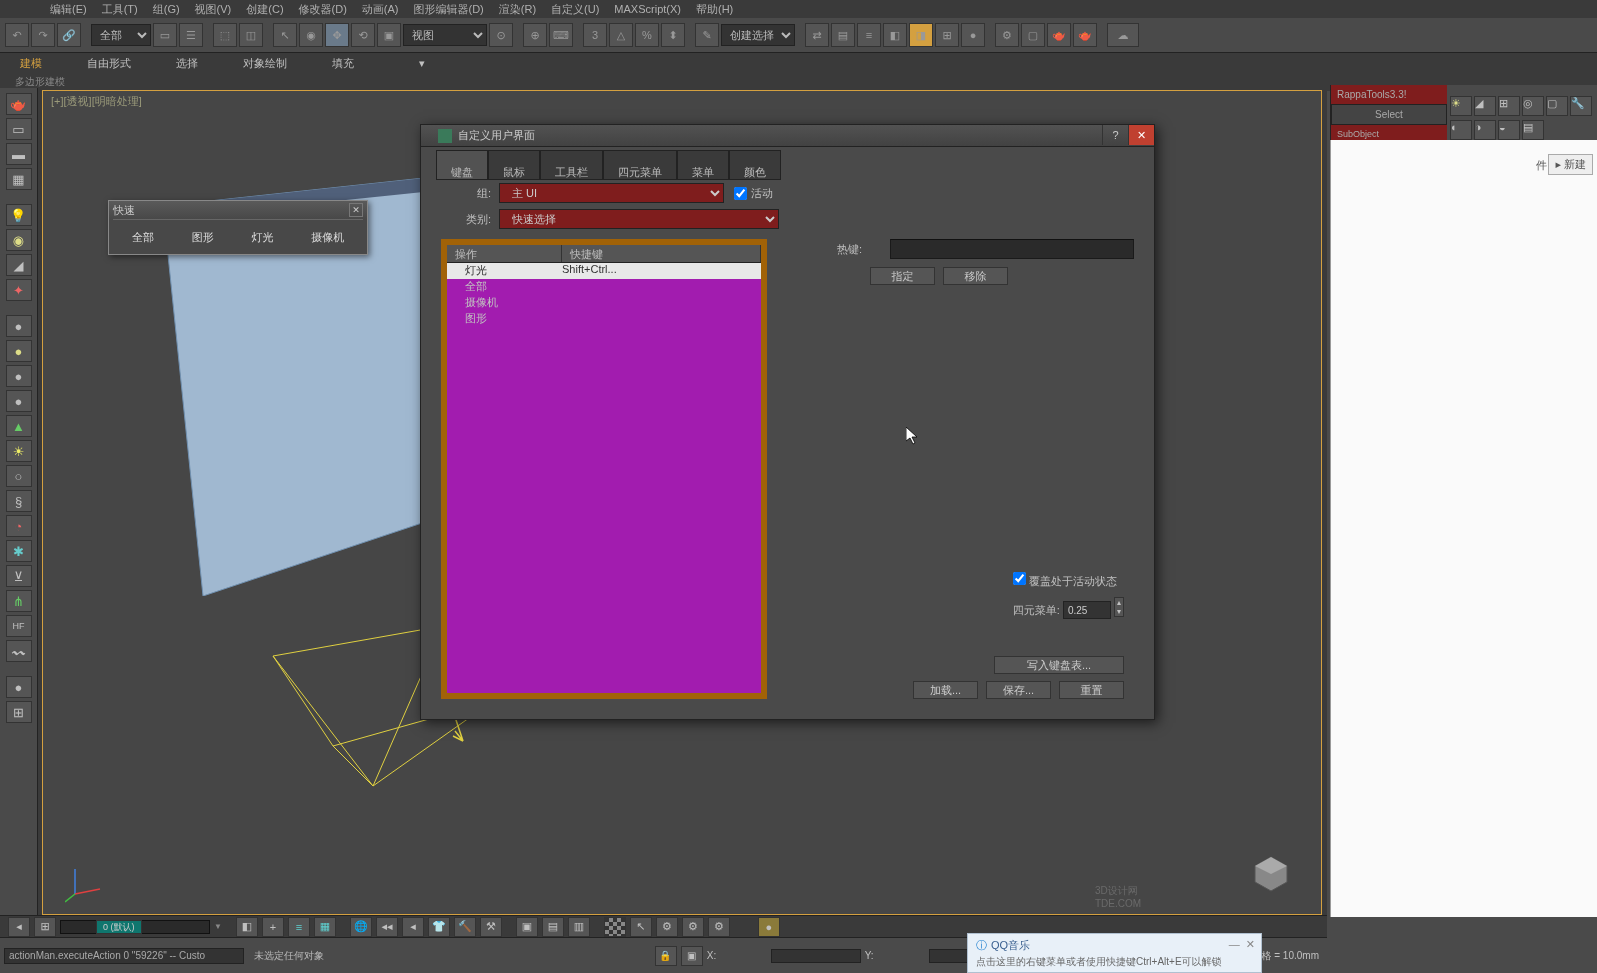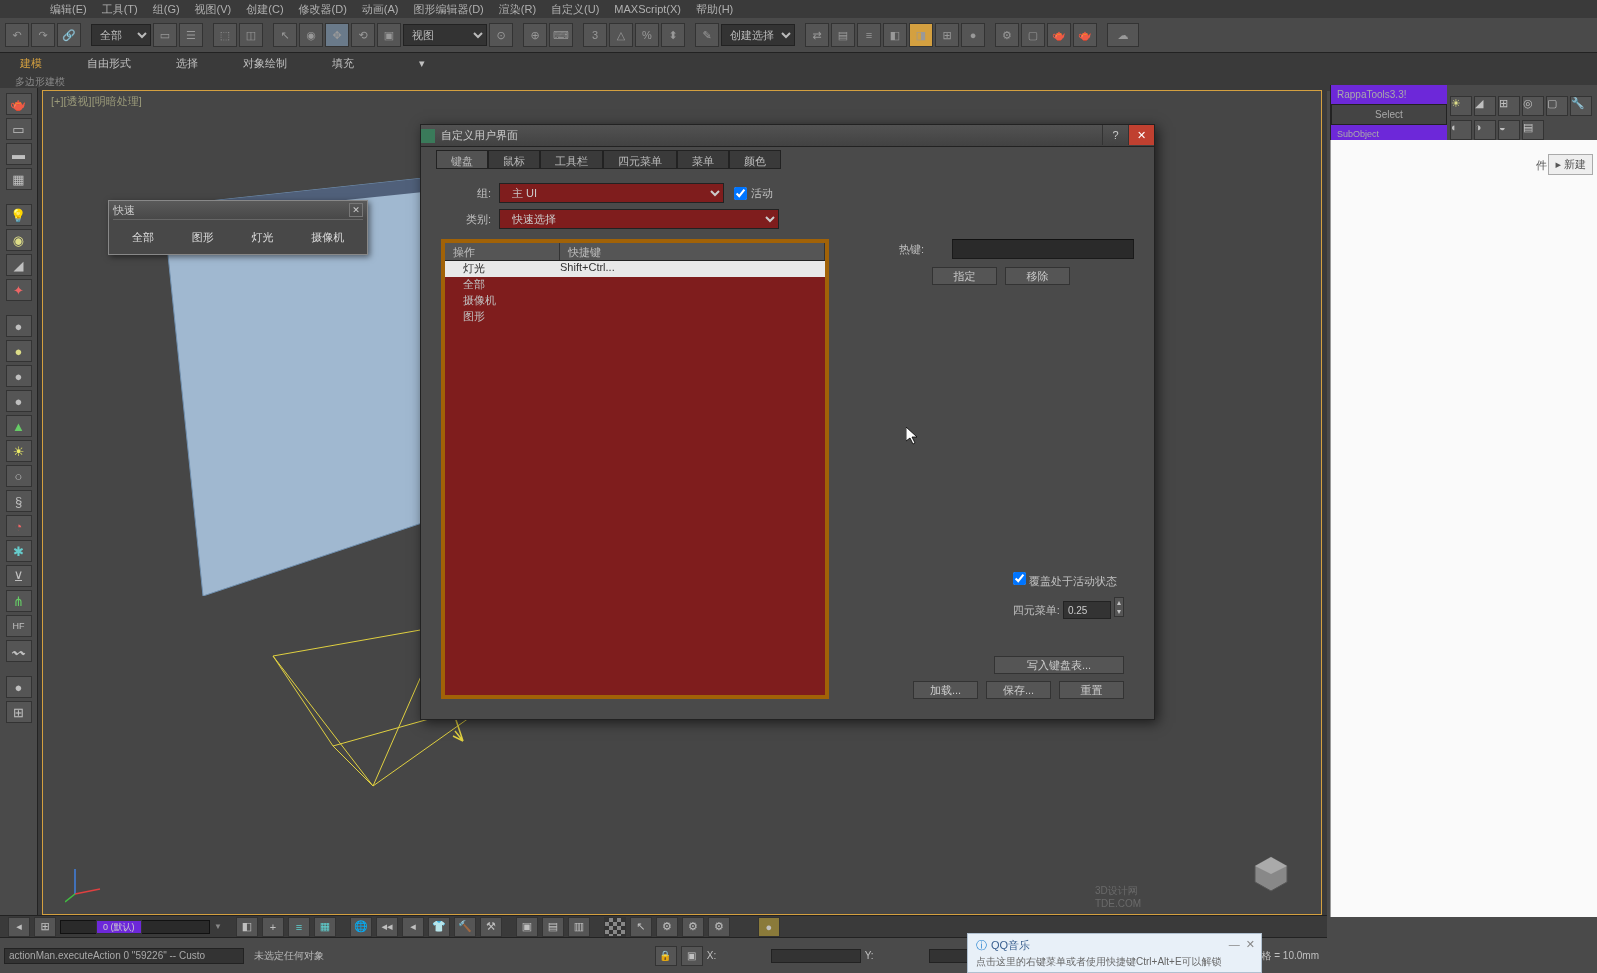--- a/index.html
+++ b/index.html
@@ -35,39 +35,39 @@
 
 
 .quick-toolbar { position: absolute; left: 108px; top: 200px; width: 260px; height: 55px; background: #484848; border: 1px solid #888; box-shadow: 2px 2px 6px rgba(0,0,0,0.5); }
 .qt-title { height: 18px; background: linear-gradient(#5a5a5a,#484848); display: flex; align-items: center; justify-content: space-between; padding: 0 4px; font-size: 11px; color: #ccc; }
 .qt-close { width: 14px; height: 14px; border: 1px solid #777; display:flex; align-items:center; justify-content:center; font-size:9px; }
 .qt-body { height: 36px; display: flex; align-items: center; justify-content: space-around; border-top: 1px solid #666; margin: 0 4px; }
 .qt-btn { padding: 5px 10px; color: #ddd; font-size: 11px; }
 
 
 .dialog { position: absolute; left: 420px; top: 124px; width: 735px; height: 596px; background: #4a4a4a; border: 1px solid #222; box-shadow: 3px 3px 12px rgba(0,0,0,0.6); }
-.dlg-title { height: 22px; background: linear-gradient(#525252,#424242); display: flex; align-items: center; padding-left: 0; font-size: 11px; color: #ccc; position: relative; border-bottom: 1px solid #222; }
+.dlg-title { height: 22px; background: linear-gradient(#525252,#424242); display: flex; align-items: center; padding-left: 17px; font-size: 11px; color: #ccc; position: relative; border-bottom: 1px solid #222; }
 .dlg-title-icon { width: 14px; height: 14px; background: #3a7a5a; margin-right: 6px; }
 .dlg-controls { position: absolute; right: 0; top: 0; display: flex; }
 .dlg-ctrl { width: 26px; height: 20px; display: flex; align-items: center; justify-content: center; border-left: 1px solid #333; font-size: 11px; color: #ccc; }
 .dlg-close { background: #c04030; color: #fff; }
 
 .dlg-tabs { height: 22px; display: flex; padding-left: 15px; padding-top: 3px; gap: 0; }
-.dlg-tab { padding: 3px 14px; background: #3a3a3a; border: 1px solid #222; font-size: 11px; color: #bbb; }
+.dlg-tab { padding: 14px 14px; background: #3a3a3a; border: 1px solid #222; font-size: 11px; color: #bbb; }
 .dlg-tab.active { background: #525252; }
 
 .dlg-body { padding: 14px 20px; }
 .dlg-row { display: flex; align-items: center; margin-bottom: 6px; }
 .dlg-label { width: 50px; text-align: right; margin-right: 8px; font-size: 11px; }
 .dlg-select { flex: 0 0 225px; height: 20px; background: #7f1d1d; border: 1px solid #222; color: #ccc; font-size: 11px; padding: 0 8px; }
 .dlg-select.wide { flex: 0 0 280px; }
 .dlg-check { margin-left: 10px; }
 
 .dlg-columns { display: flex; gap: 30px; margin-top: 10px; }
-.dlg-list { width: 388px; height: 460px; background: #7f1d1d; border: 4px solid #a16207; }
+.dlg-list { width: 326px; height: 460px; background: #a21caf; border: 6px solid #a16207; }
 .dlg-list-header { display: flex; height: 18px; background: #555; border-bottom: 1px solid #222; }
 .dlg-list-header div { padding: 2px 8px; font-size: 11px; border-right: 1px solid #333; }
 .dlg-list-header .col-action { width: 115px; }
 .dlg-list-header .col-key { flex: 1; }
 .dlg-list-row { display: flex; height: 16px; padding: 0; font-size: 11px; }
 .dlg-list-row.selected { background: #e8e8e8; color: #333; }
 .dlg-list-row div:first-child { width: 115px; padding-left: 18px; }
 .dlg-list-row div:last-child { flex: 1; }
 
 .dlg-right { flex: 1; }
@@ -77,21 +77,21 @@
 .dlg-btn-row { display: flex; gap: 8px; margin-left: 73px; margin-top: 4px; }
 .dlg-btn { width: 65px; height: 18px; background: #555; border: 1px solid #333; color: #ccc; font-size: 11px; display: flex; align-items: center; justify-content: center; }
 
 .dlg-bottom-right { position: absolute; right: 30px; bottom: 70px; }
 .dlg-bottom-btn-row { position: absolute; right: 30px; bottom: 20px; display: flex; gap: 8px; }
 .dlg-bottom-btn-row2 { position: absolute; right: 30px; bottom: 45px; }
 .spinner { width: 48px; height: 18px; background: #333; border: 1px solid #222; color: #ccc; font-size: 10px; padding: 0 4px; display: inline-flex; align-items: center; }
 
 
 .right-panel { position: absolute; right: 0; top: 85px; width: 267px; bottom: 56px; background: #4a4a4a; border-left: 1px solid #222; }
-.rp-header { padding: 4px 6px; background: #6d28d9; color: #aaa; font-size: 10px; }
+.rp-header { padding: 4px 6px; background: #7f1d1d; color: #aaa; font-size: 10px; }
 .rp-icons { display: flex; gap: 2px; padding: 3px; justify-content: flex-end; }
 .rp-icon { width: 22px; height: 20px; background: #555; border: 1px solid #333; }
 
 
 .timeline { position: absolute; bottom: 36px; left: 0; right: 270px; height: 22px; background: #3a3a3a; display: flex; align-items: center; padding: 0 8px; gap: 4px; border-top: 1px solid #222;}
 .tl-slider { flex: 0 0 150px; height: 14px; background: #2a2a2a; border: 1px solid #111; position: relative; }
 .tl-icon { width: 22px; height: 20px; background: #555; border: 1px solid #333; display:flex; align-items:center; justify-content:center;}
 .tl-icon.cyan { color: #5fd0d0; }
 .tl-icon.gold { background: #8a7a3a; }
 
@@ -388,21 +388,21 @@
 
 <div class="light-panel">
   <div style="position:absolute;top:18px;right:50px;font-size:11px;color:#555">件</div>
   <div class="light-tab" style="top:14px">▸ <span>新建</span></div>
 </div>
 
 <div class="timeline">
   <div class="tl-icon">◂</div>
   <div class="tl-icon">⊞</div>
   <div class="tl-slider">
-    <div style="position:absolute;left:35px;top:-1px;background:#6d28d9;border:1px solid #333;padding:0 6px;height:14px;font-size:9px;color:#ccc">0 (默认)</div>
+    <div style="position:absolute;left:35px;top:-1px;background:#0f766e;border:1px solid #333;padding:0 6px;height:14px;font-size:9px;color:#ccc">0 (默认)</div>
   </div>
   <span style="color:#888;font-size:8px">▼</span>
   <div class="tb-sep"></div>
   <div class="tl-icon">◧</div>
   <div class="tl-icon">+</div>
   <div class="tl-icon cyan">≡</div>
   <div class="tl-icon cyan">▦</div>
   <div class="tb-sep"></div>
   <div class="tl-icon">🌐</div>
   <div class="tl-icon">◂◂</div>

